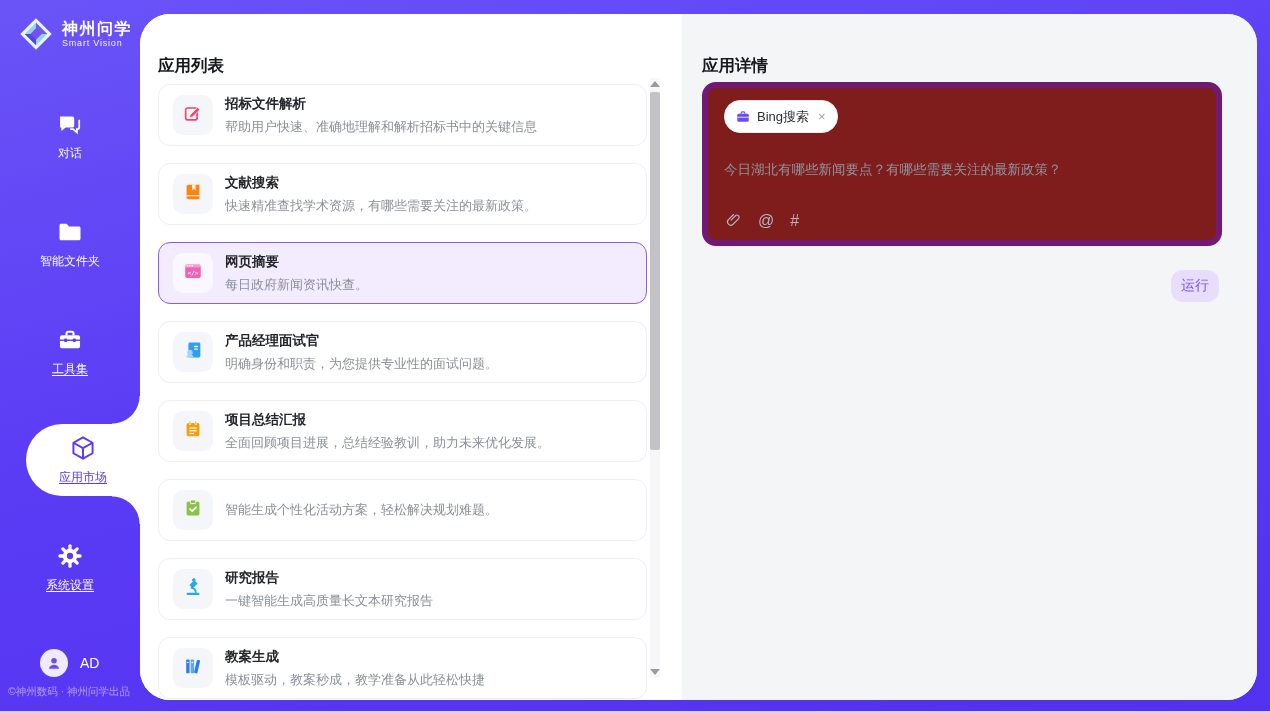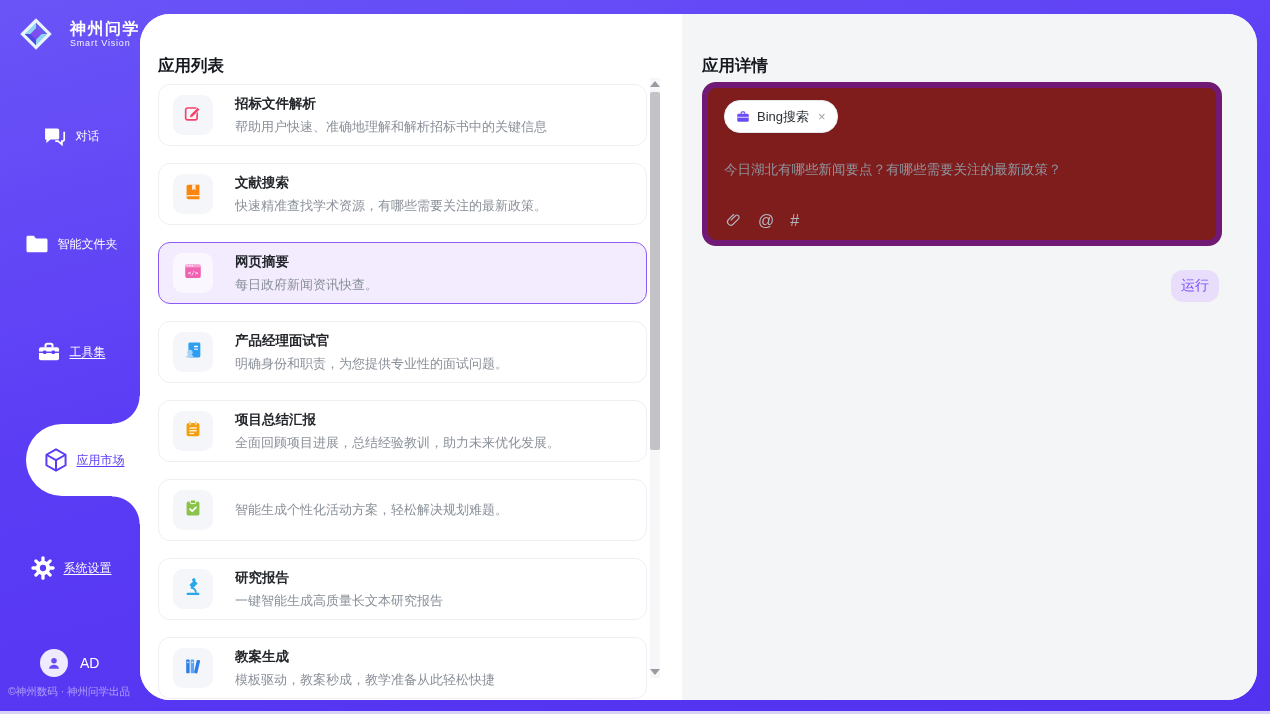--- a/index.html
+++ b/index.html
@@ -3,26 +3,26 @@
 <meta charset="utf-8">
 <style>
   html,body{margin:0;padding:0;}
   body{font-family:"Liberation Sans","DejaVu Sans",sans-serif;}
   .stage{position:relative;width:1270px;height:714px;overflow:hidden;
          background:linear-gradient(165deg,#6a54f7 0%,#5b3cf5 45%,#5231ef 100%);}
   .stage::after{content:'';position:absolute;left:0;right:0;bottom:0;height:3px;background:#d9d3f8;}
 
   
   .sidebar{position:absolute;left:0;top:0;width:140px;height:714px;color:#fff;}
-  .logo{position:absolute;top:16px;left:18px;display:flex;align-items:center;gap:16px;}
+  .logo{position:absolute;top:16px;left:18px;display:flex;align-items:center;gap:8px;}
   .logo svg{width:36px;height:36px;}
   .logo-name{font-size:16px;font-weight:700;letter-spacing:1.5px;line-height:1.1;}
   .logo-sub{font-size:9px;letter-spacing:.8px;opacity:.92;}
   .side-nav{position:absolute;top:100px;left:0;width:140px;}
-  .side-item{height:72px;margin-bottom:36px;display:flex;
+  .side-item{height:72px;margin-bottom:36px;display:flex;flex-direction:column;
              align-items:center;justify-content:center;gap:7px;cursor:pointer;position:relative;}
   .side-item .nv-ic{width:28px;height:28px;display:block;}
   .side-item .nv-ic svg{width:28px;height:28px;display:block;}
   .side-item .lbl{font-size:12px;color:#fff;}
   .side-item .lbl.u{text-decoration:underline;text-underline-offset:2px;}
   .side-item.selected{background:#fff;margin-left:26px;width:114px;border-radius:36px 0 0 36px;}
   .side-item.selected .lbl{color:#5b3cf5;}
   .side-item.selected::before,.side-item.selected::after{content:'';position:absolute;right:0;width:28px;height:28px;}
   .side-item.selected::before{top:-28px;background:radial-gradient(circle 28px at 0 0,rgba(0,0,0,0) 27px,#fff 28px);}
   .side-item.selected::after{bottom:-28px;background:radial-gradient(circle 28px at 0 100%,rgba(0,0,0,0) 27px,#fff 28px);}
@@ -36,21 +36,21 @@
   .panel{position:absolute;left:140px;top:14px;width:1117px;height:686px;background:#fff;
          border-radius:30px;overflow:hidden;display:flex;}
   .col-title{position:absolute;top:27px;left:18px;font-size:16.5px;font-weight:700;color:#15181e;}
   .list-col{position:relative;width:542px;background:#fff;flex:none;}
   .detail-col{position:relative;flex:1;background:#f4f5f7;}
   .detail-col .col-title{left:20px;}
 
   
   .app-list{position:absolute;top:70px;left:18px;width:489px;}
   .app-card{box-sizing:border-box;height:62px;margin-bottom:17px;border:1px solid #efeff2;border-radius:12px;
-            background:#fff;display:flex;align-items:center;gap:22px;padding:0 14px;cursor:pointer;}
+            background:#fff;display:flex;align-items:center;gap:12px;padding:0 14px;cursor:pointer;}
   .app-card.selected{background:#f3ecfe;border:1px solid #8a5cf5;}
   .tile{flex:none;width:40px;height:40px;border-radius:10px;background:#f4f6f9;
         display:flex;align-items:center;justify-content:center;}
   .app-card.selected .tile{background:#fbf7ff;}
   .tile svg{width:22px;height:22px;}
   .app-txt{min-width:0;}
   .app-name{font-size:13.5px;font-weight:700;color:#23262b;margin-bottom:5px;}
   .app-desc{font-size:13px;color:#8a9099;white-space:nowrap;overflow:hidden;}
 
   

